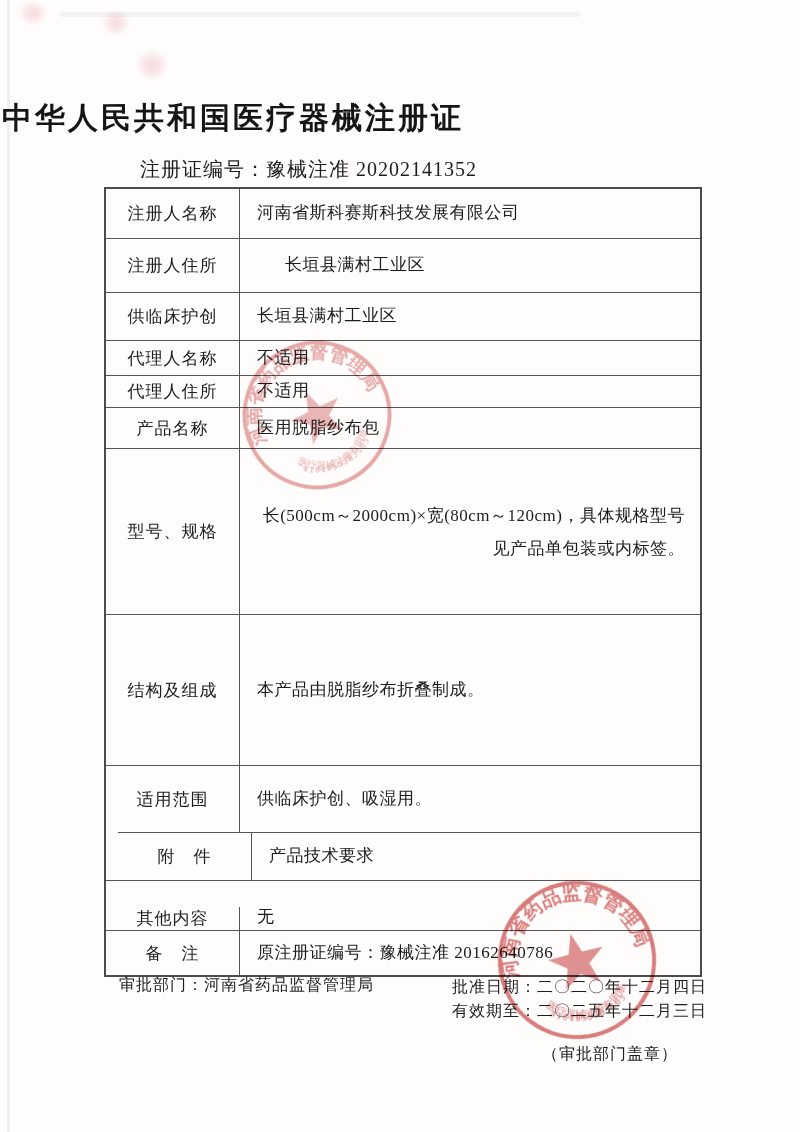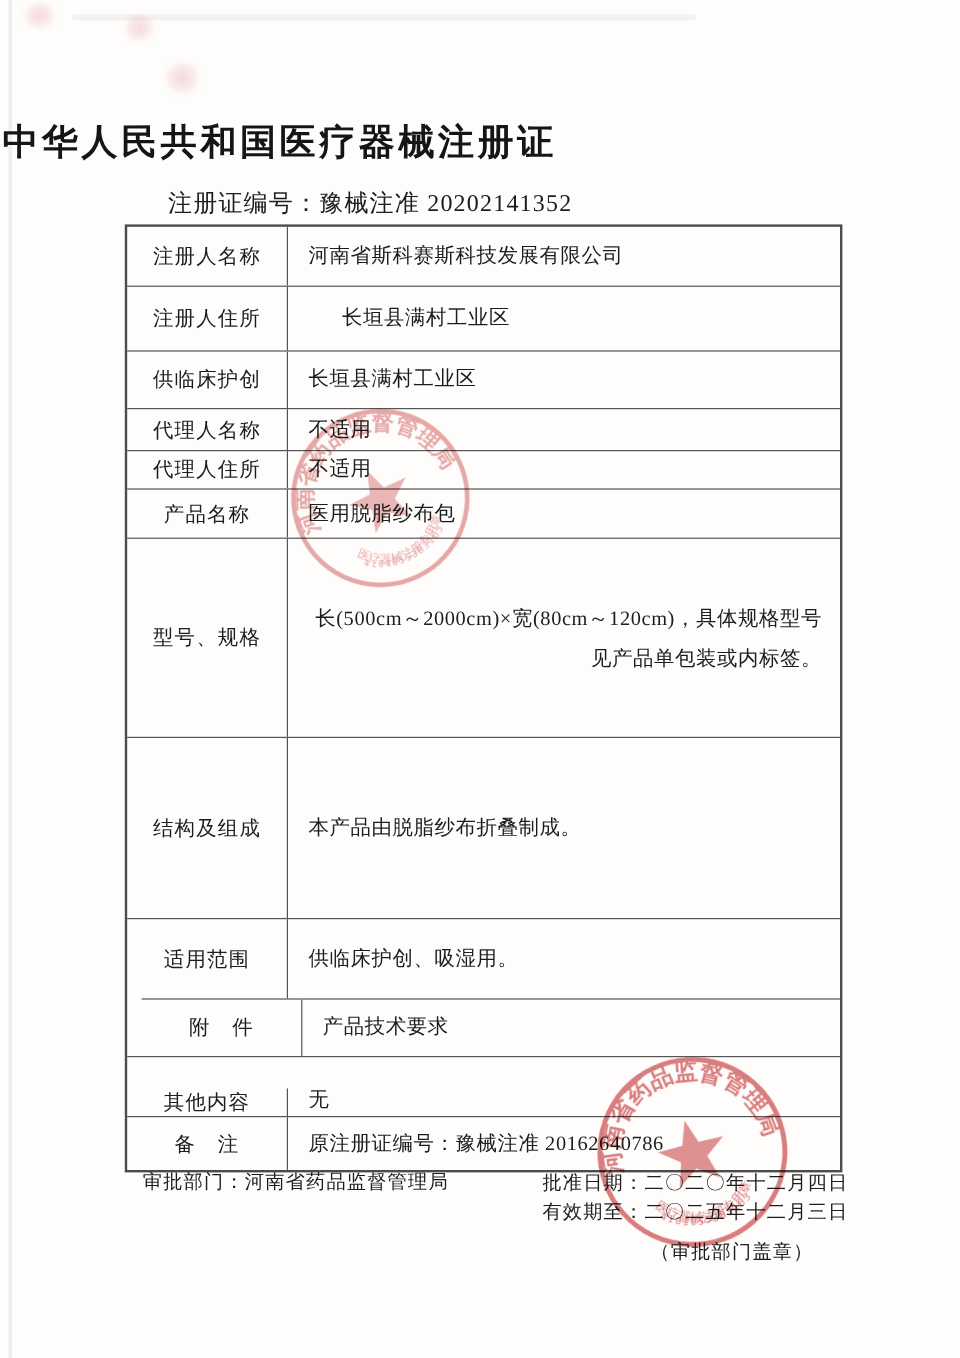--- a/index.html
+++ b/index.html
@@ -41,21 +41,21 @@
     padding-left:17px;padding-right:10px;
     font-size:17px;letter-spacing:.5px;color:#1c1c1c;line-height:1.55;
   }
   .r0{height:49px;} .r1{height:54px;gap:28px;} .r2{height:48px;} .r3{height:35px;}
   .r4{height:32px;} .r5{height:41px;} .r6{height:166px;} .r7{height:151px;}
   .r8{height:67px;} .r9{height:48px;margin-left:12px;} .r10{height:50px;align-items:flex-end;} .r11{height:45px;}
   .r6 .cell-value span{max-width:428px;line-height:33px;display:inline-block;text-align:right;}
   
   .footer-left{position:absolute;left:119px;top:975px;font-size:16px;letter-spacing:1px;color:#1d1d1d;}
   .footer-right{position:absolute;left:452px;top:975px;font-size:16px;letter-spacing:1px;color:#1d1d1d;line-height:24px;}
-  .seal-note{margin-left:90px;margin-top:9px;}
+  .seal-note{margin-left:90px;margin-top:19px;}
   
   .stamp{position:absolute;mix-blend-mode:multiply;pointer-events:none;}
   .stamp1{left:240px;top:338px;width:154px;height:154px;opacity:.52;transform:rotate(-26deg);filter:blur(.4px);}
   .stamp2{left:495px;top:878px;width:164px;height:164px;opacity:.78;transform:rotate(-14deg);filter:blur(.3px);}
 </style>
 </head>
 <body>
 
 <div class="page">
 

